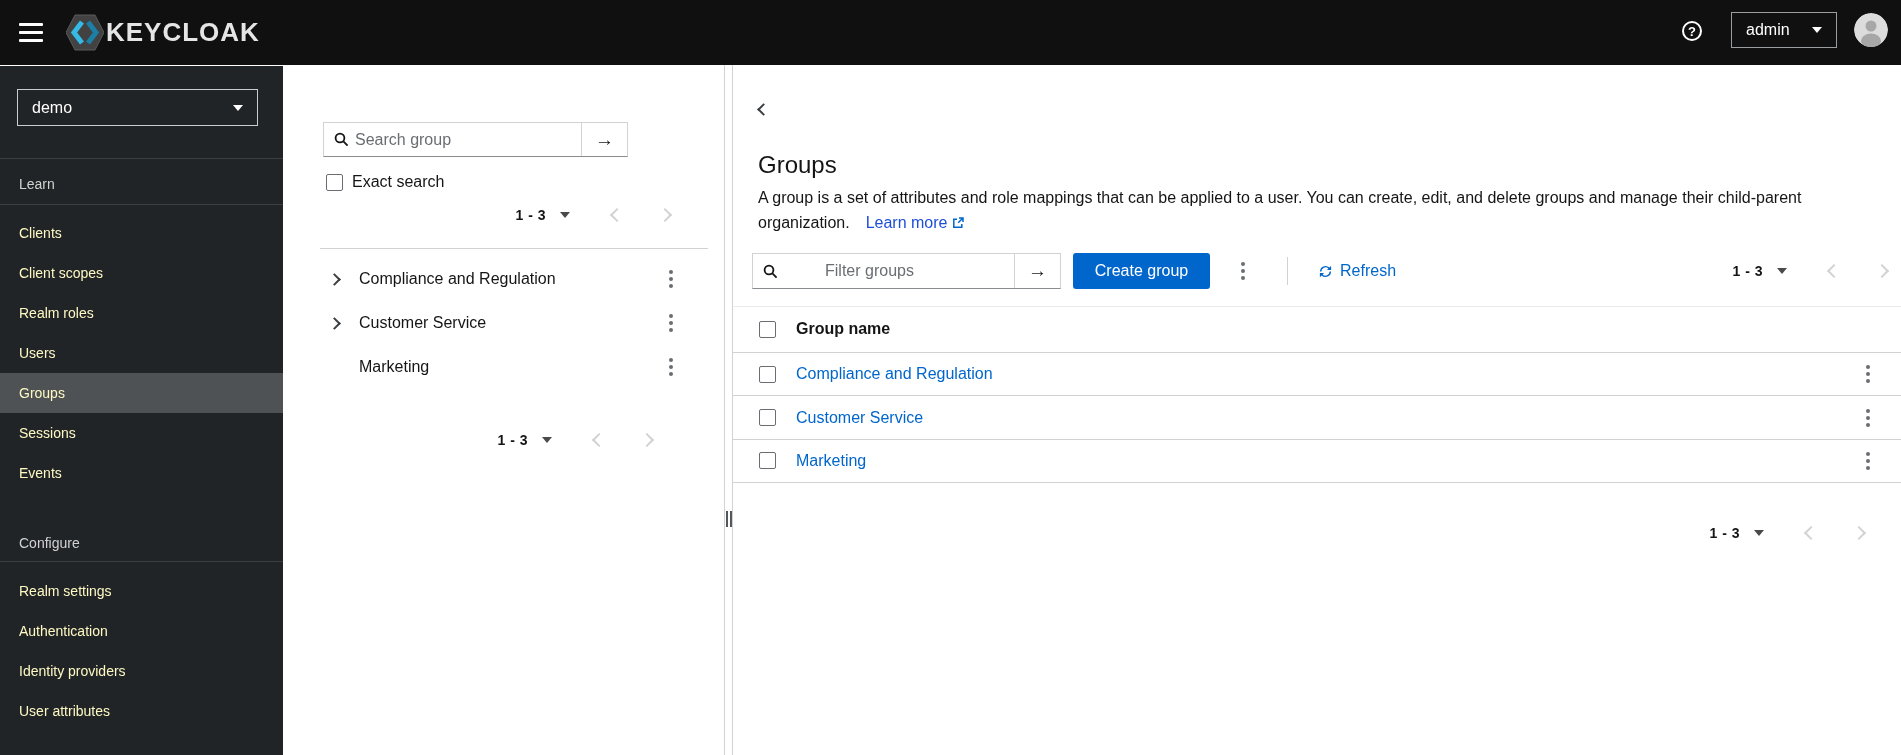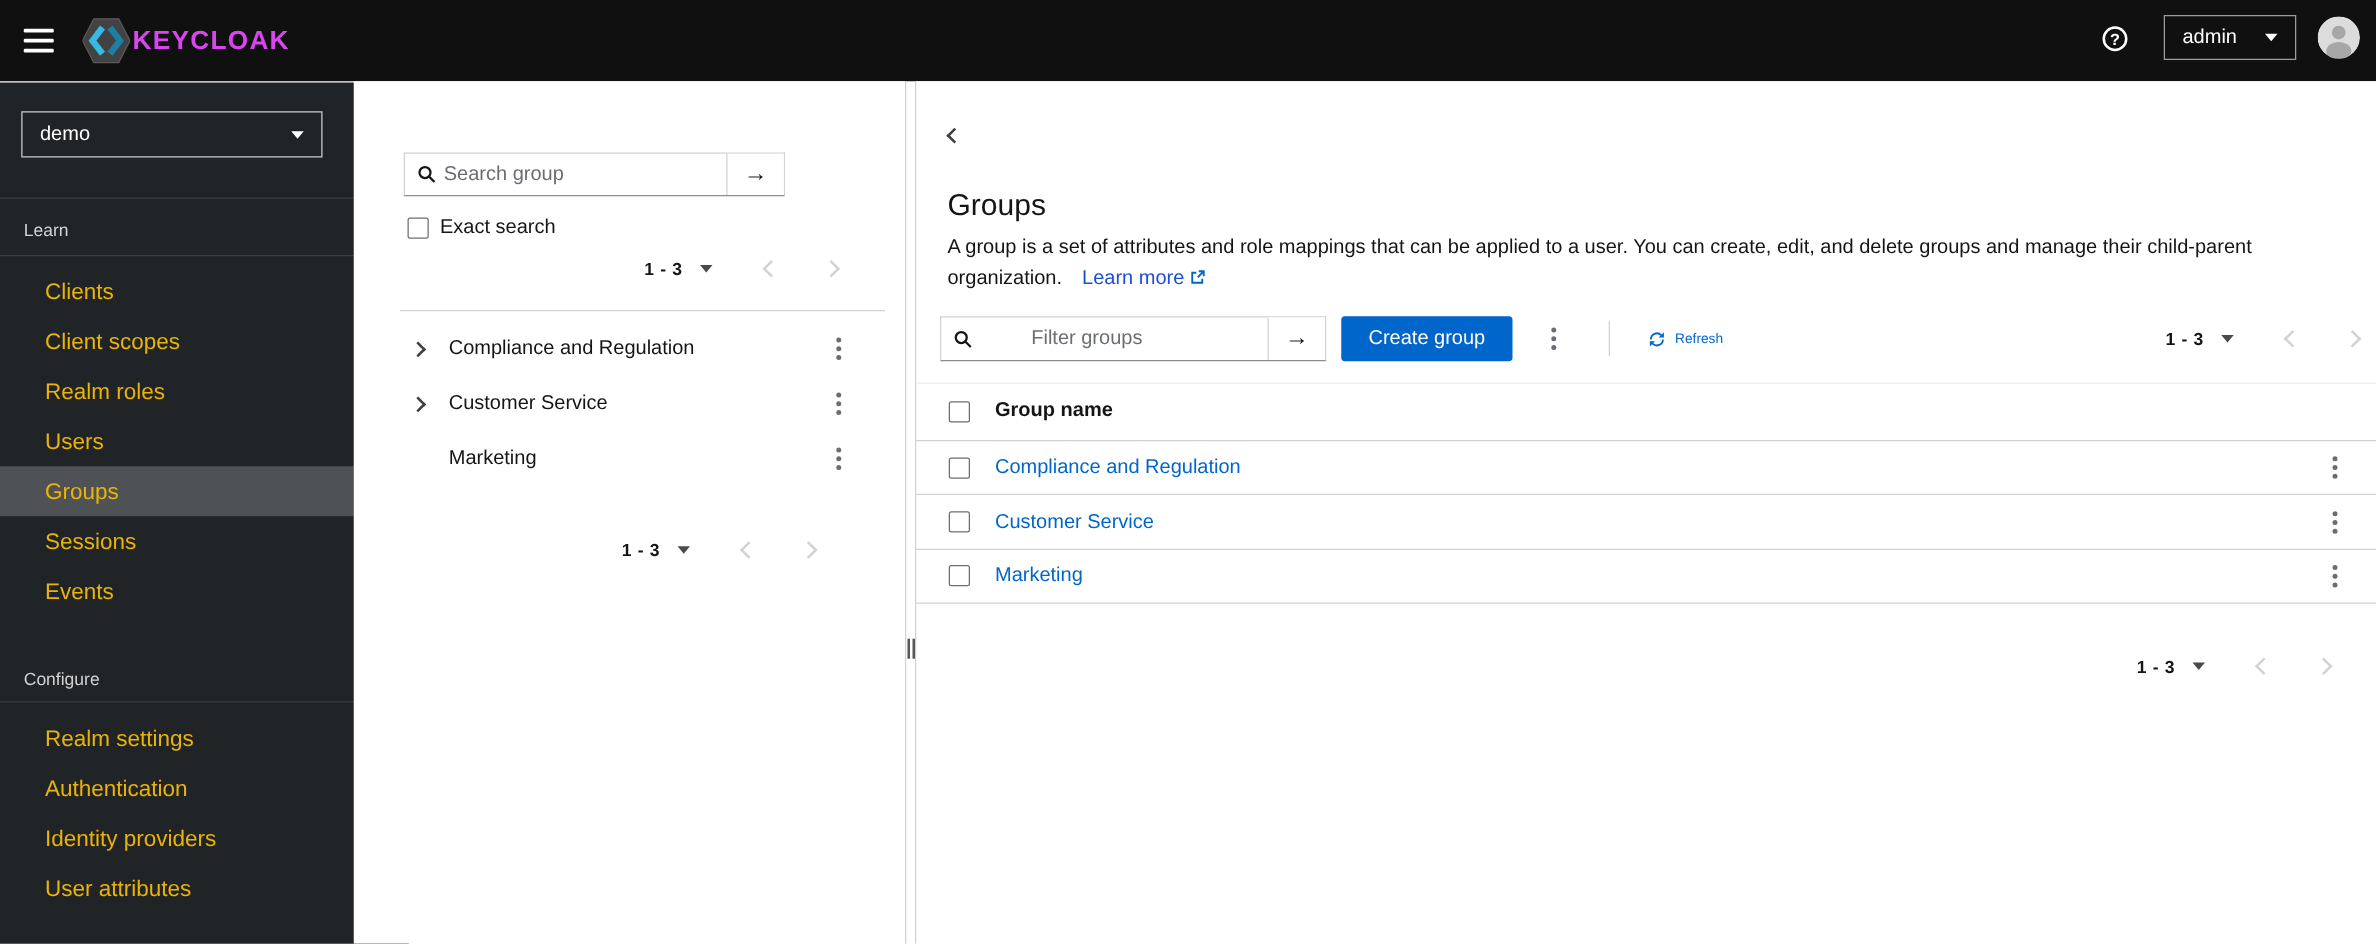--- a/index.html
+++ b/index.html
@@ -22,35 +22,35 @@
   .pg-range{font-size:14px;font-weight:bold;color:#151515;letter-spacing:.5px;cursor:pointer;}
   .pager .caret{margin-left:14px;cursor:pointer;}
   .pager .chev{margin-left:42px;cursor:pointer;}
   .pager .chev:last-child{margin-left:38px;}
 
   
   .topbar{position:absolute;left:0;top:0;width:1901px;height:65px;background:#101010;}
   .hamb{position:absolute;left:19px;top:23px;width:24px;height:19px;display:flex;flex-direction:column;justify-content:space-between;cursor:pointer;}
   .hamb i{height:3px;background:#fff;border-radius:1px;}
   .logo{position:absolute;left:66px;top:12px;display:flex;align-items:center;}
-  .brand{font-size:21px;font-weight:bold;color:#d946ef;letter-spacing:1px;margin-left:2px;}
+  .brand{font-size:26px;font-weight:bold;color:#e5e5e5;letter-spacing:1px;margin-left:2px;}
   .help{position:absolute;left:1682px;top:21px;width:20px;height:20px;border:2px solid #fff;border-radius:50%;color:#fff;
         font-size:13px;font-weight:bold;display:flex;align-items:center;justify-content:center;box-sizing:border-box;cursor:pointer;}
   .userbox{position:absolute;left:1731px;top:12px;width:106px;height:36px;border:1px solid #9a9da0;box-sizing:border-box;
         display:flex;align-items:center;justify-content:space-between;padding:0 14px;color:#fff;font-size:16px;cursor:pointer;}
   .avatar{position:absolute;left:1854px;top:13px;width:34px;height:34px;border-radius:50%;overflow:hidden;cursor:pointer;}
 
   
   .sidebar{position:absolute;left:0;top:53px;width:327px;height:690px;background:#212427;margin-top:13px;}
   .realm-select{position:absolute;left:17px;top:23px;width:241px;height:37px;border:1px solid #cccccc;box-sizing:border-box;
         display:flex;align-items:center;justify-content:space-between;padding:0 14px;color:#fff;font-size:16px;cursor:pointer;}
   .sb-div{position:absolute;left:0;width:283px;height:1px;background:#3c3f42;}
   .sb-section-label{position:absolute;left:19px;font-size:14px;line-height:20px;color:#d2d2d2;}
   .sb-list{position:absolute;left:0;width:283px;margin:0;padding:0;list-style:none;}
-  .sb-item{height:40px;display:flex;align-items:center;padding-left:36px;color:#eab308;font-size:18px;cursor:pointer;}
+  .sb-item{height:40px;display:flex;align-items:center;padding-left:19px;color:#fef9c3;font-size:14px;cursor:pointer;}
   .sb-item.active{background:#4f5255;}
 
   
   .treepanel{position:absolute;left:283px;top:65px;width:441px;height:690px;background:#fff;}
   .searchbox{position:absolute;left:40px;top:57px;width:305px;height:35px;box-sizing:border-box;border:1px solid #d2d2d2;
         border-bottom-color:#8a8d90;display:flex;align-items:center;background:#fff;}
   .searchbox input{flex:1;min-width:0;border:none;outline:none;font-size:16px;font-family:inherit;color:#151515;padding:0 6px;}
   .searchbox input::placeholder, .filterbox input::placeholder{color:#6a6e73;opacity:1;}
   .s-icon{margin-left:10px;display:flex;}
   .arrow-btn{width:46px;align-self:stretch;border:none;border-left:1px solid #d2d2d2;background:#fff;font-size:19px;color:#151515;cursor:pointer;font-family:inherit;padding:0;}
@@ -76,21 +76,21 @@
   .desc{position:absolute;left:25px;top:104px;width:1115px;font-size:16px;line-height:25px;color:#151515;}
   .learn{color:#1d4ed8;text-decoration:none;margin-left:16px;white-space:nowrap;cursor:pointer;}
   .learn svg{margin-left:5px;vertical-align:-1px;}
   .filterbox{position:absolute;left:19px;top:188px;width:309px;height:36px;box-sizing:border-box;border:1px solid #d2d2d2;
         border-bottom-color:#8a8d90;display:flex;align-items:center;background:#fff;gap:41px;}
   .filterbox input{flex:1;min-width:0;border:none;outline:none;font-size:16px;font-family:inherit;color:#151515;padding:0 6px;}
   .create-btn{position:absolute;left:340px;top:188px;width:137px;height:36px;background:#0066cc;color:#fff;border:none;
         border-radius:3px;font-size:16px;font-family:inherit;cursor:pointer;}
   .tb-kebab{position:absolute;left:508px;top:188px;height:36px;display:flex;align-items:center;}
   .tb-sep{position:absolute;left:554px;top:192px;width:1px;height:28px;background:#d2d2d2;}
-  .refresh{position:absolute;left:585px;top:188px;height:36px;display:flex;align-items:center;color:#0066cc;font-size:11px;cursor:pointer;}
+  .refresh{position:absolute;left:585px;top:188px;height:36px;display:flex;align-items:center;color:#0066cc;font-size:16px;cursor:pointer;}
   .refresh svg{margin-right:7px;}
   .table-top-border{position:absolute;left:0;top:241px;width:1169px;height:1px;background:#ececec;}
   .thead{position:absolute;left:0;top:241px;width:1169px;height:47px;display:flex;align-items:center;border-bottom:1px solid #d2d2d2;box-sizing:border-box;}
   .thead .cb{margin-left:26px;}
   .th-label{font-size:16px;font-weight:bold;margin-left:20px;}
   .tbody{position:absolute;left:0;top:288px;width:1169px;}
   .trow{height:43.4px;display:flex;align-items:center;border-bottom:1px solid #d2d2d2;box-sizing:border-box;}
   .trow .cb{margin-left:26px;}
   .tlink{font-size:16px;color:#0066cc;text-decoration:none;margin-left:20px;cursor:pointer;}
   .trow .kebab{margin-left:auto;margin-right:32px;}

